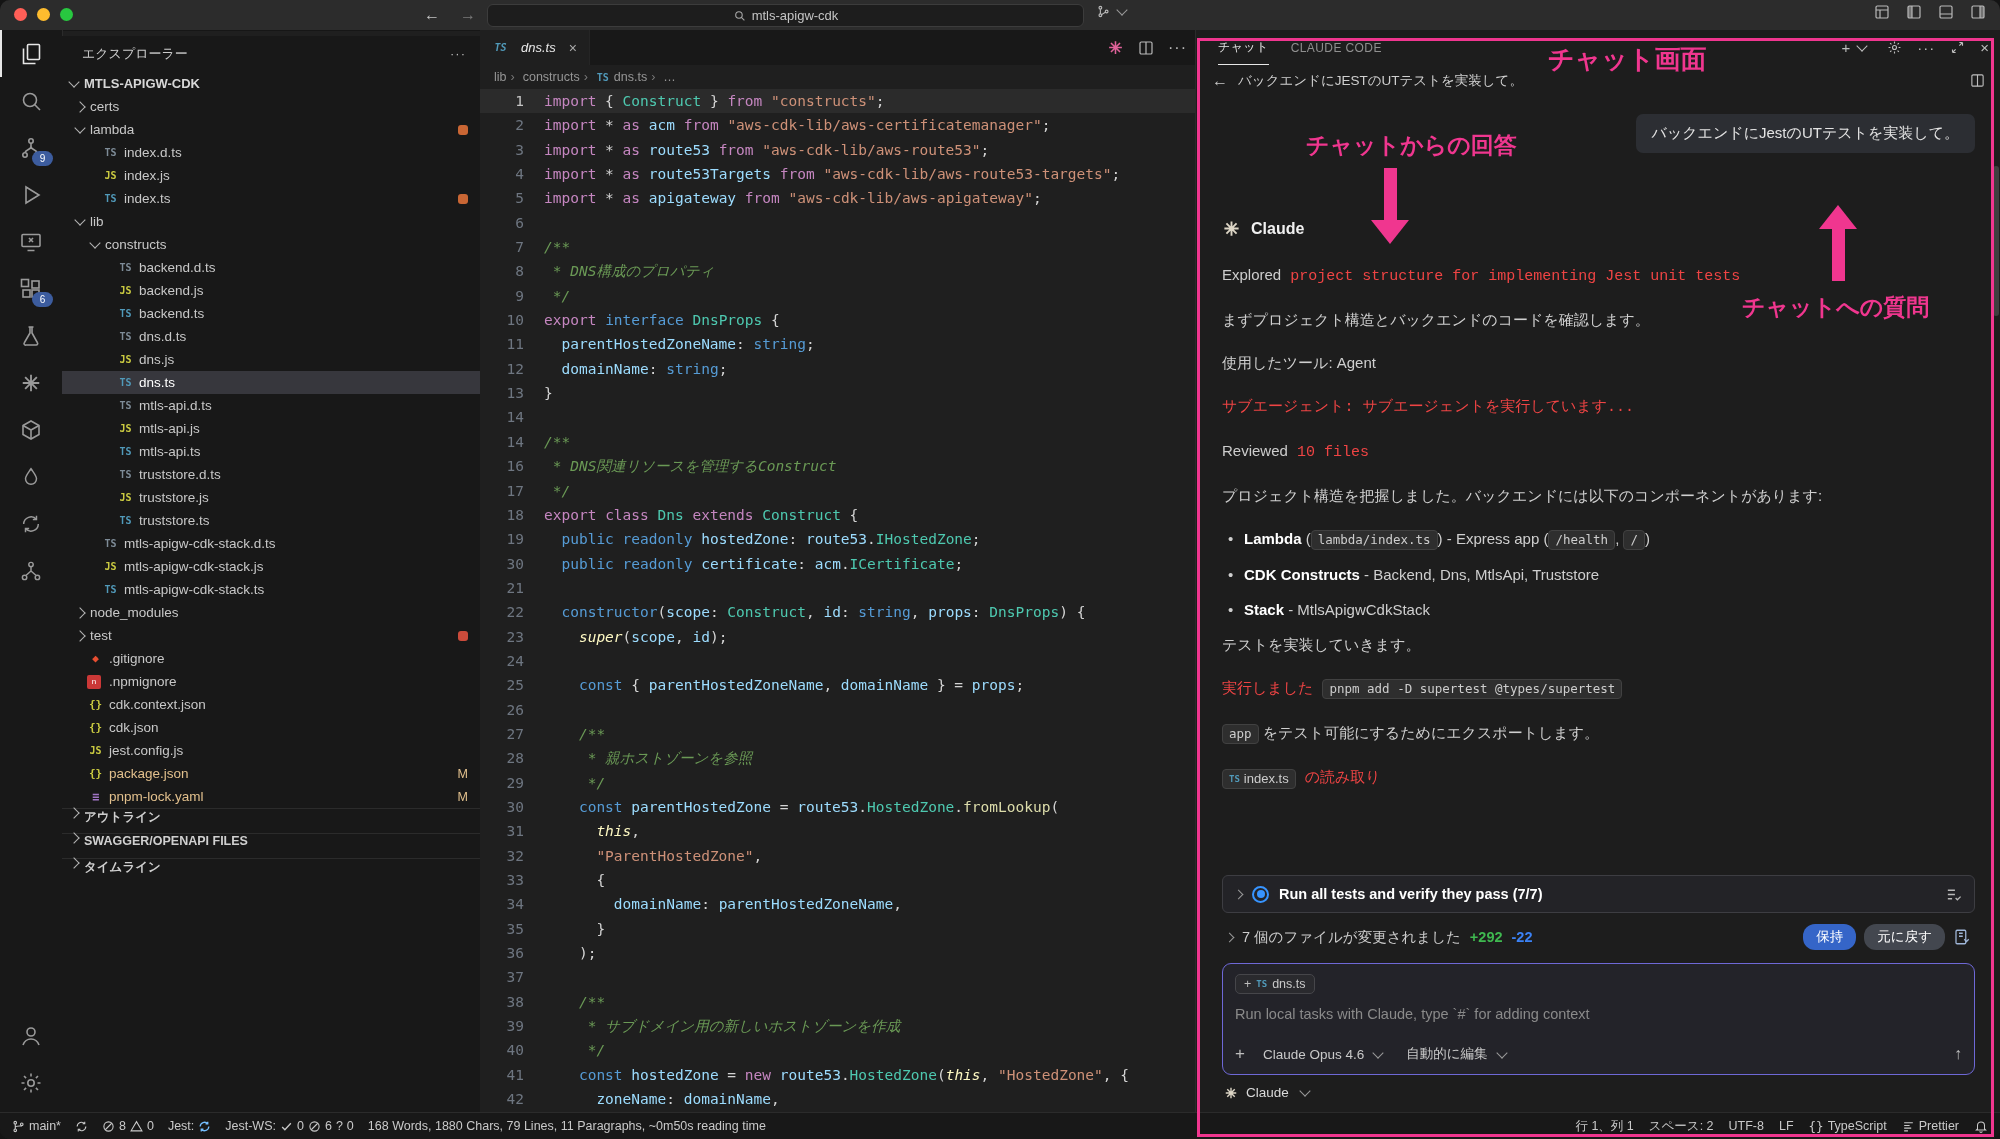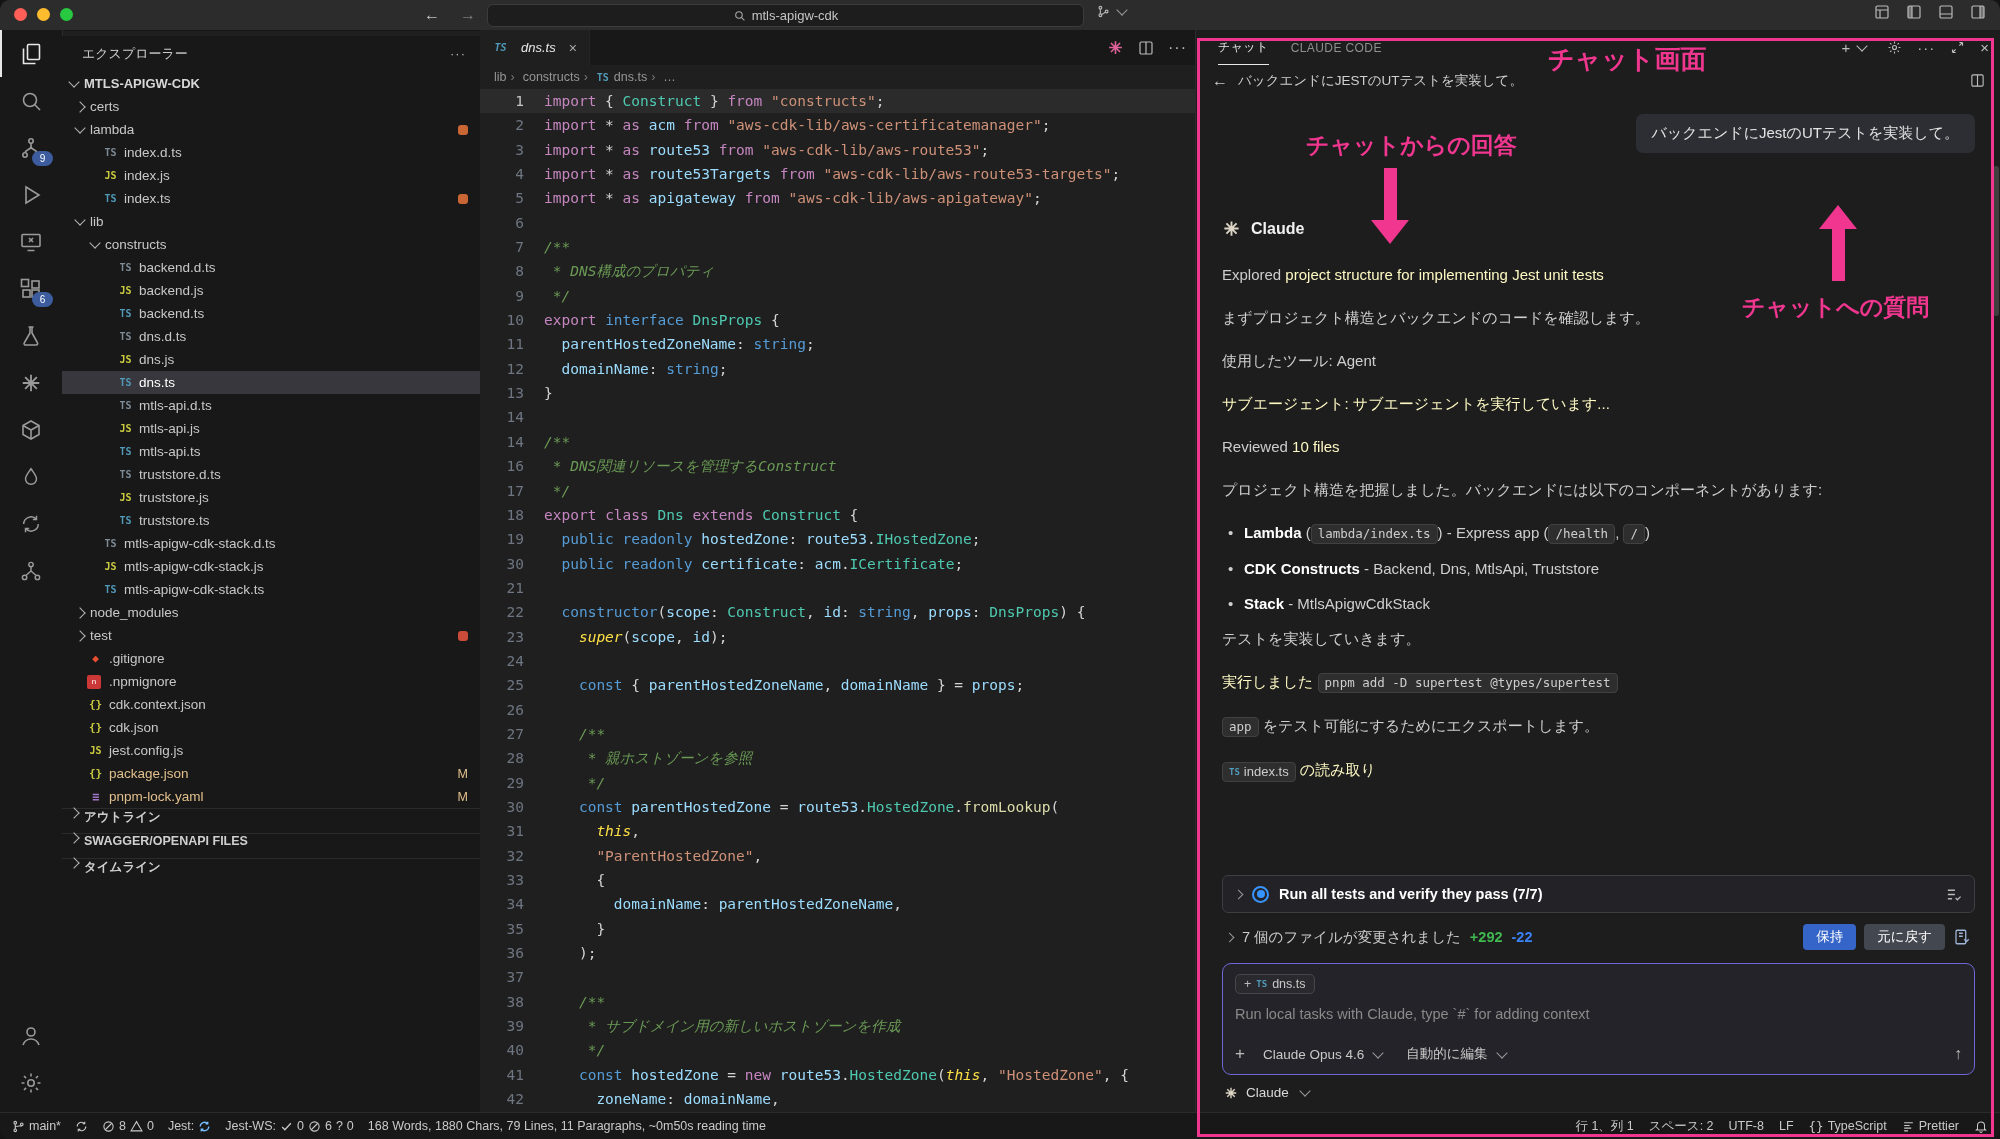--- a/index.html
+++ b/index.html
@@ -58,54 +58,54 @@
   .breadcrumbs{height:24px;display:flex;align-items:center;padding-left:14px;color:#969696;font-size:12.5px;gap:4px;}
   .crumb{display:flex;align-items:center;gap:4px;}
   .crumb+.crumb::before{content:"›";margin-right:4px;color:#7a7a7a;}
   .code{position:absolute;top:59px;left:0;right:0;bottom:0;overflow:hidden;font-family:"DejaVu Sans Mono",monospace;font-size:14.5px;line-height:24.35px;color:#d4d4d4;}
   .cl{display:flex;height:24.35px;white-space:pre;}
   .cl.cur{background:rgba(255,255,255,0.055);}
   .ln{width:44px;text-align:right;padding-right:20px;color:#6e7681;flex:none;}
   .cl.cur .ln{color:#c6c6c6;}
   .lt{flex:1;overflow:hidden;}
   .tc{color:#6a9955;font-style:italic;} .ts1{color:#ce9178;} .tk{color:#c586c0;}
-  .tb{color:#569cd6;} .ti{color:#fde047;font-style:italic;} .tt{color:#4ec9b0;} .tf{color:#dcdcaa;} .tv{color:#9cdcfe;}
+  .tb{color:#569cd6;} .ti{color:#fef9c3;font-style:italic;} .tt{color:#4ec9b0;} .tf{color:#dcdcaa;} .tv{color:#9cdcfe;}
 
   
   .chat{position:absolute;top:30px;left:1195px;width:805px;bottom:27px;background:#1d1d1d;border-left:1px solid #2b2b2b;display:flex;flex-direction:column;}
   .chat-header{height:35px;display:flex;align-items:center;padding:0 12px 0 22px;gap:22px;flex:none;}
   .chat-tab{font-size:12px;letter-spacing:.4px;color:#8f8f8f;text-transform:uppercase;height:35px;display:flex;align-items:center;}
   .chat-tab.active{color:#e7e7e7;box-shadow:inset 0 -1px 0 #e7e7e7;}
   .ch-icons{margin-left:auto;display:flex;align-items:center;gap:15px;color:#bdbdbd;font-size:15px;}
   .thread-bar{height:31px;display:flex;align-items:center;gap:10px;padding:0 16px;color:#cfcfcf;font-size:13.5px;flex:none;}
   .thread-bar .back{font-size:16px;color:#c7c7c7;}
   .thread-bar .tb-ic{margin-left:auto;}
   .chat-body{flex:1;display:flex;flex-direction:column;padding:10px 26px 10px 26px;overflow:hidden;position:relative;}
   .bubble-row{display:flex;justify-content:flex-end;margin:8px 0 66px;}
   .bubble{background:#2c2e33;border-radius:7px;padding:10px 16px;font-size:15px;color:#e4e4e4;max-width:520px;}
   .claude-head{display:flex;align-items:center;gap:10px;margin-bottom:26px;}
   .claude-head .nm{font-weight:bold;font-size:16px;color:#f0f0f0;}
   .blk{font-size:15px;line-height:21px;margin-bottom:22px;color:#cfcfcf;}
   .blk-li{margin-bottom:14px;padding-left:22px;position:relative;}
   .blk-li::before{content:"•";position:absolute;left:6px;color:#cfcfcf;}
-  .t-n{color:#cfcfcf;} .t-d{color:#fef9c3;} .t-b{color:#cdcdcd;} .t-s{color:#ffffff;font-weight:bold;}
+  .t-n{color:#cfcfcf;} .t-d{color:#ef4444;font-family:Liberation Mono, monospace;} .t-b{color:#cdcdcd;} .t-s{color:#ffffff;font-weight:bold;}
   .chip{background:#2e2e2e;border:1px solid #414141;border-radius:4px;padding:0 6px;font-family:"DejaVu Sans Mono",monospace;font-size:12.5px;color:#cdcdcd;display:inline-block;line-height:18px;}
   .chip-file{display:inline-flex;align-items:center;gap:4px;font-family:"Liberation Sans",sans-serif;font-size:13px;}
   .mts{color:#519aba;font:bold 9px "DejaVu Sans Mono",monospace;}
   .bottom-group{margin-top:auto;}
   .task-box{border:1px solid #3d3d42;background:#232327;border-radius:6px;height:36px;display:flex;align-items:center;gap:10px;padding:0 12px;}
   .task-box .lbl{font-weight:600;color:#fff;font-size:14.5px;}
   .rec{width:13px;height:13px;border:2px solid #3794ff;border-radius:50%;position:relative;flex:none;}
   .rec::after{content:"";position:absolute;inset:2.5px;background:#3794ff;border-radius:50%;}
   .chev-sm{width:6px;height:6px;border-right:1.4px solid #9a9a9a;border-bottom:1.4px solid #9a9a9a;transform:rotate(-45deg);display:inline-block;flex:none;}
   .task-right{margin-left:auto;color:#b9b9b9;}
   .changes-row{display:flex;align-items:center;gap:9px;height:36px;margin-top:6px;padding:0 4px;font-size:14.5px;}
   .added{color:#3fb950;font-weight:bold;} .removed{color:#3b82f6;font-weight:bold;}
   .btns{margin-left:auto;display:flex;align-items:center;gap:8px;}
-  .btn{border-radius:4px;font-size:13.5px;padding:4px 13px;color:#fff;}
+  .btn{border-radius:12px;font-size:13.5px;padding:4px 13px;color:#fff;}
   .btn-keep{background:#3565c8;} .btn-undo{background:#43474f;}
   .input-box{margin-top:8px;border:1.5px solid #6e68d6;border-radius:9px;background:#232329;padding:10px 12px;display:flex;flex-direction:column;height:112px;box-sizing:border-box;}
   .ctx-chip{display:inline-flex;align-items:center;gap:5px;border:1px solid #46464a;border-radius:5px;padding:2px 8px;font-size:12.5px;color:#c9c9c9;width:fit-content;background:#2a2a2e;}
   .ctx-chip .plus{color:#bdbdbd;}
   .ib-placeholder{color:#8a8a8a;font-size:14.5px;margin-top:12px;}
   .ib-bottom{margin-top:auto;display:flex;align-items:center;gap:18px;color:#c9c9c9;font-size:13.5px;}
   .ib-bottom .plus{font-size:17px;color:#bdbdbd;}
   .dd{display:flex;align-items:center;gap:6px;}
   .send{margin-left:auto;font-size:16px;color:#bdbdbd;}
   .chat-footer{display:flex;align-items:center;gap:8px;margin:10px 2px 2px;color:#d9d9d9;font-size:13.5px;}

